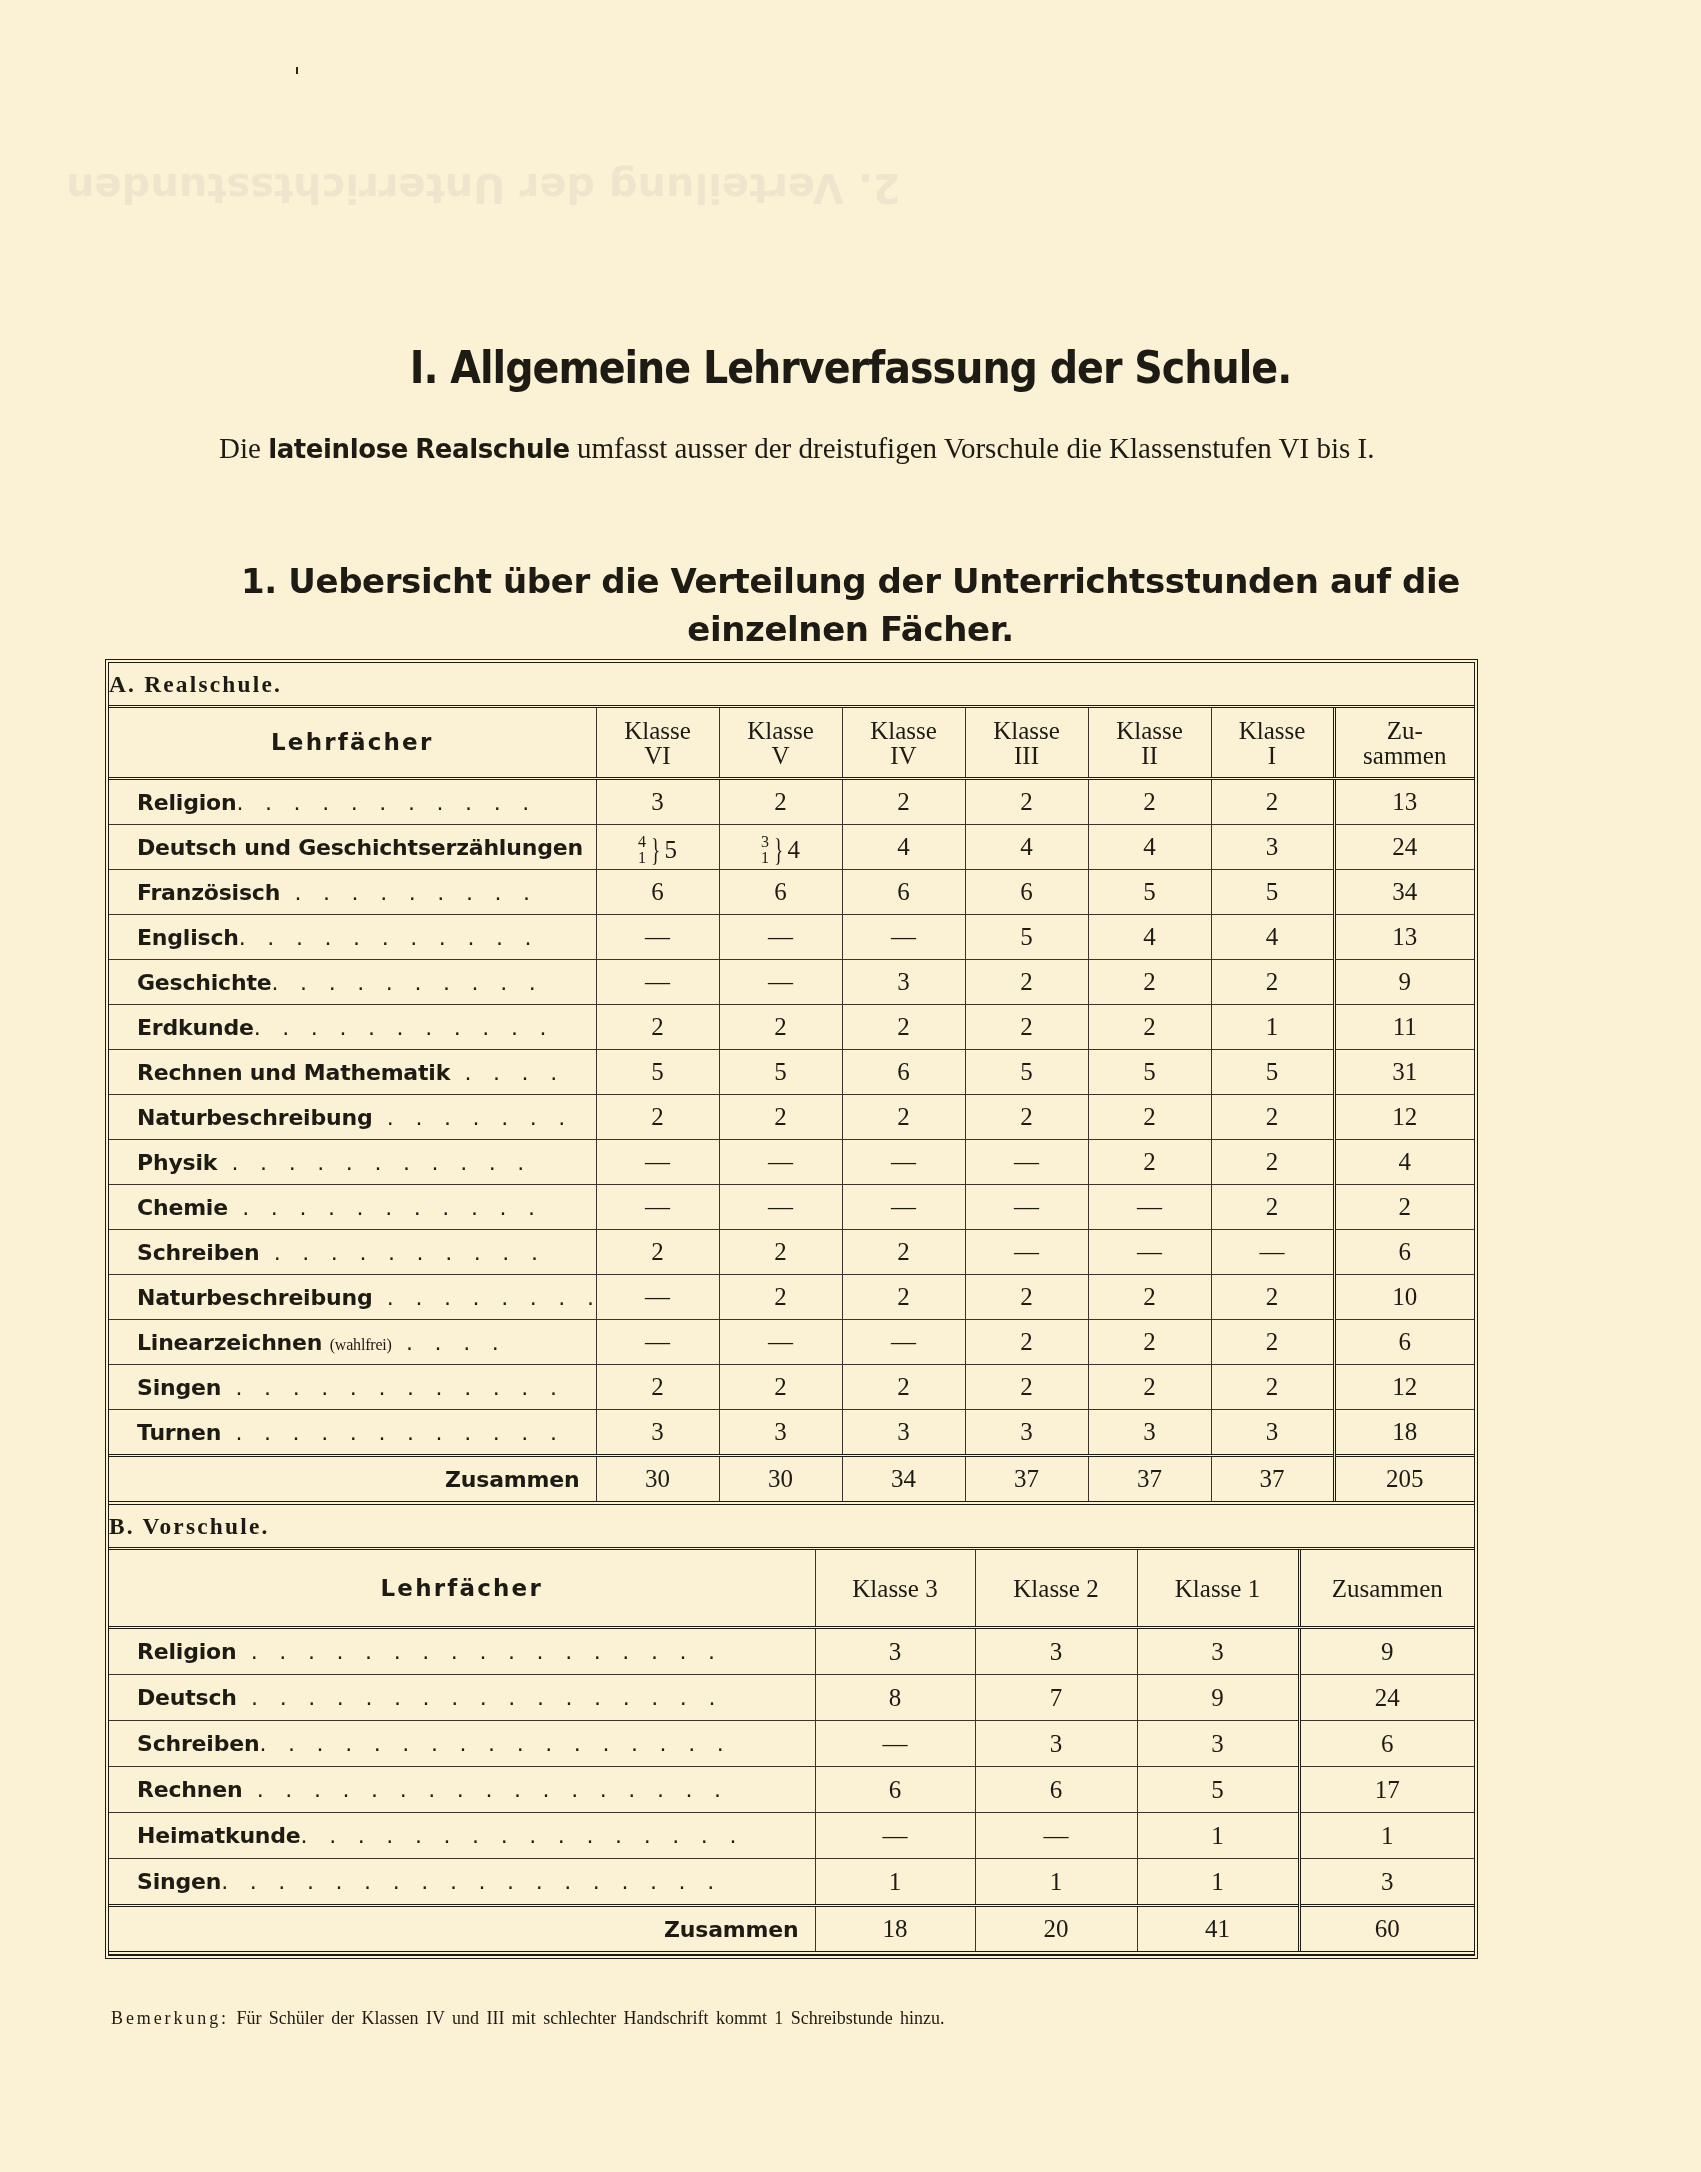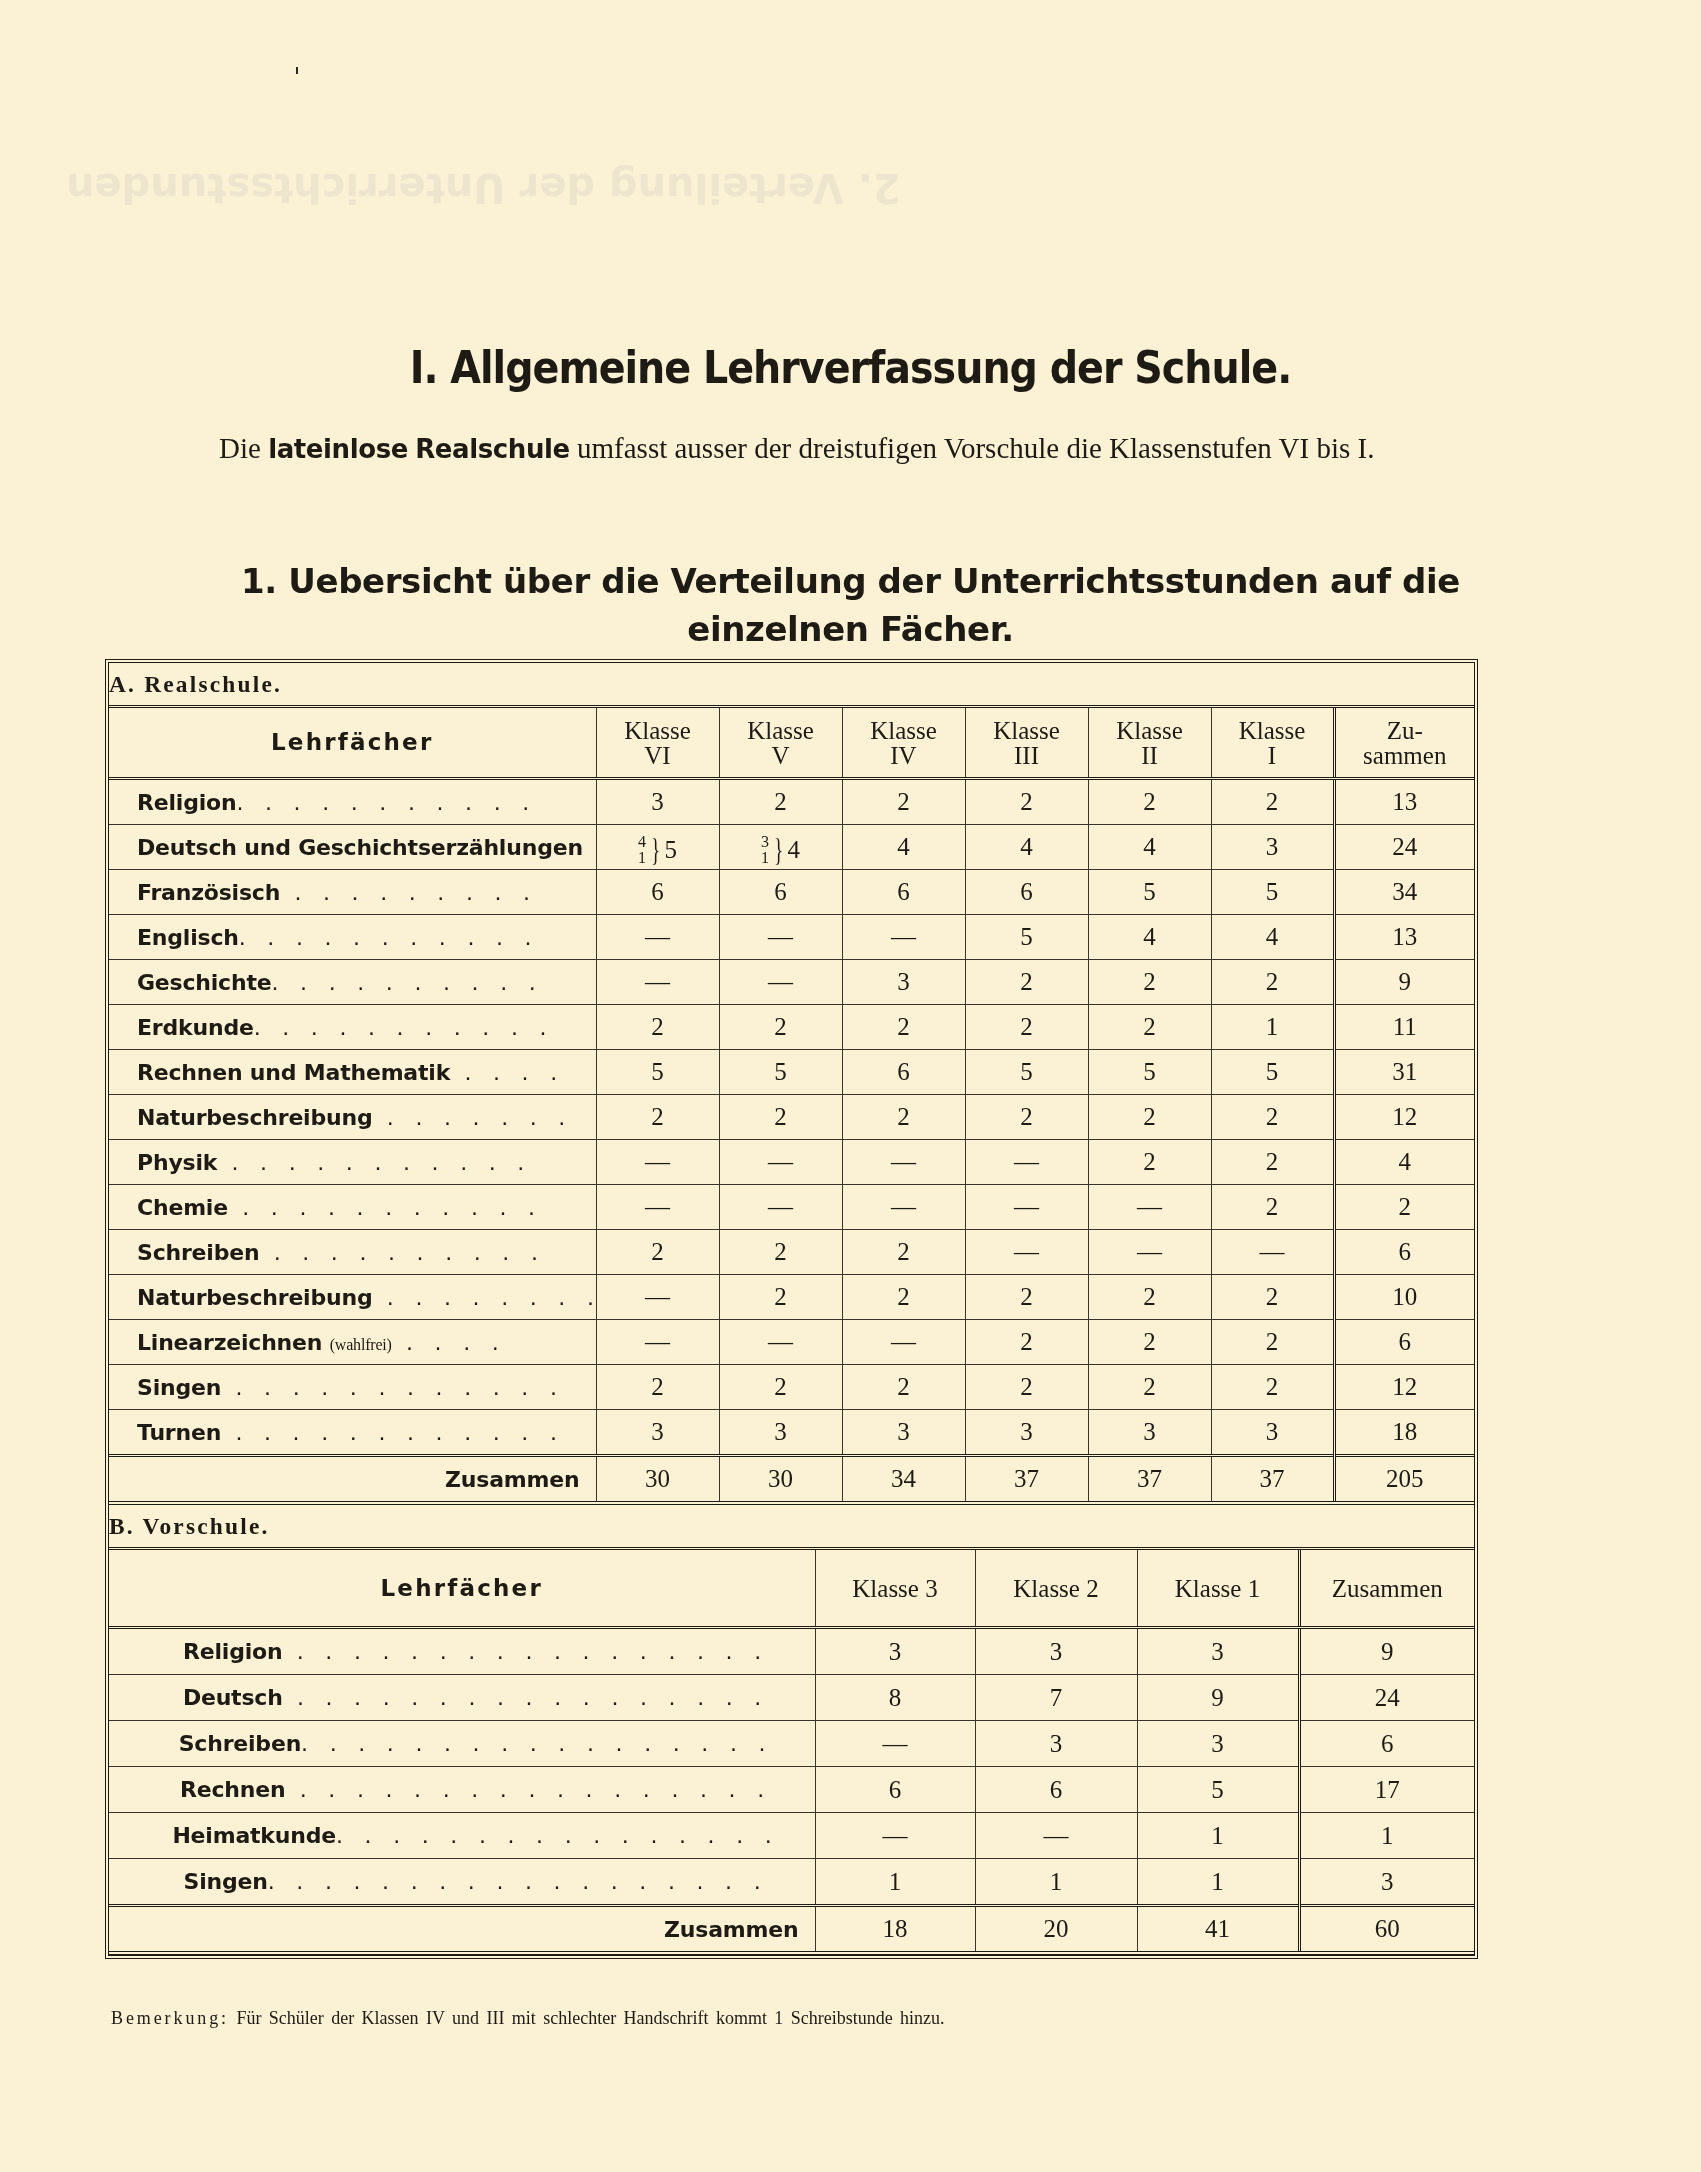--- a/index.html
+++ b/index.html
@@ -75,21 +75,21 @@
   td.subj .paren { font-family: "Liberation Serif", serif; font-weight: normal; font-size: 16px; text-align: right; }
   .total-col { border-left: 3.7px double #1e1a14 !important; }
   tr.head-row th { border-bottom: 3.7px double #1e1a14; }
   tr.sum-row td { border-top: 3.7px double #1e1a14; border-bottom: 4.4px double #1e1a14; height: 44px; }
   tr.sum-row td.subj { text-align: right; padding-right: 16px; }
   .brace { display: inline-flex; align-items: center; font-size: 25px; }
   .brace .stack { display: inline-flex; flex-direction: column; font-size: 16px; line-height: 16px; }
   .brace .bracket { font-size: 32px; margin: 0 1.5px; transform: scaleX(0.6); }
 
   .vtbl th { height: 76px; }
-  .vtbl td { height: 45px; text-align: center; }
+  .vtbl td { height: 45px; }
   .vtbl td.subj { padding-left: 28px; }
 
   .note {
     position: absolute; left: 111px; top: 1990px; width: 1376px;
     font-size: 18px; word-spacing: 2.9px;
   }
   .note .lbl { letter-spacing: 2.9px; }
 </style>
 </head>
 <body>

